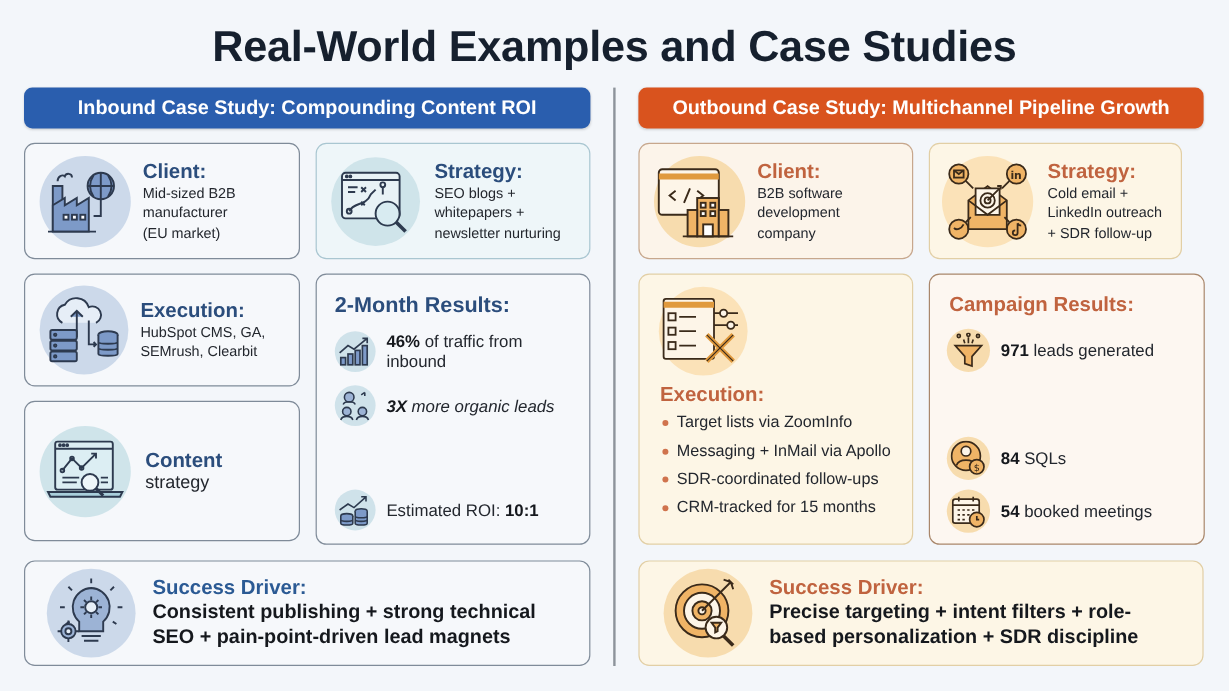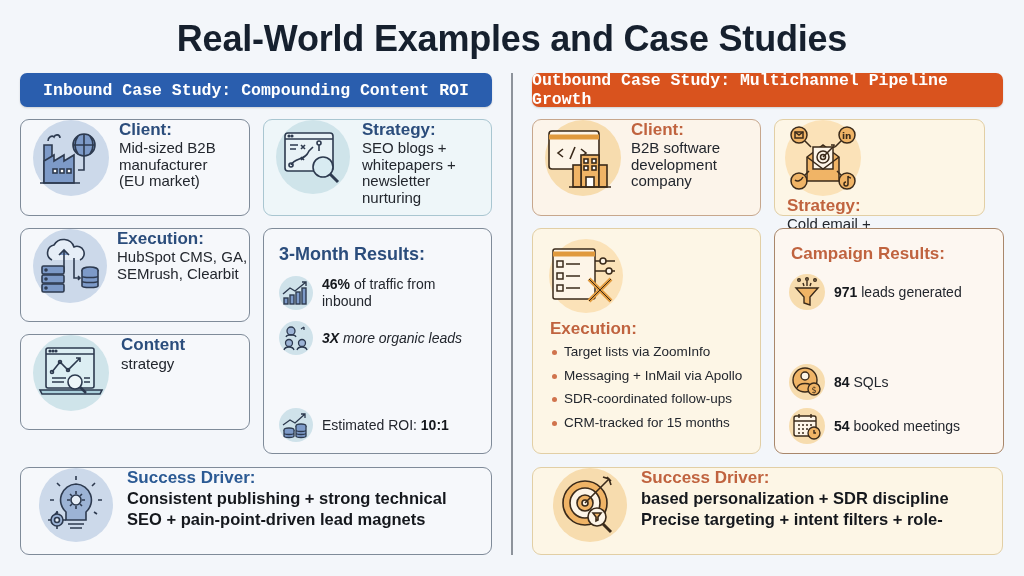--- a/index.html
+++ b/index.html
@@ -17,49 +17,48 @@
   }
   .divider {
     position: absolute; left: 511px; top: 73px; width: 2px; height: 482px;
     background: #8d939b;
   }
   .banner {
     position: absolute; top: 73px; height: 34px; border-radius: 7px;
     color: #fff; font-weight: bold; font-size: 16.5px;
     display: flex; align-items: center; justify-content: center;
     box-shadow: 0 1px 2px rgba(0,0,0,0.15);
-    font-family: Liberation Mono, monospace;
   }
   .banner.blue { left: 20px; width: 472px; background: #2a5eae; }
   .banner.orange { left: 532px; width: 471px; background: #d9531e; }
 
   .card {
     position: absolute; border-radius: 9px; border: 1.5px solid;
-    display: flex; align-items: flex-start;
+    display: flex; align-items: center;
   }
   .card.in { background: #f6f8fb; border-color: #7f8b99; }
   .card.in.teal { background: #eef6f9; border-color: #a9c6d1; }
   .card.out { background: #fcf4ea; border-color: #c7a78d; }
   .card.out.cream { background: #fdf6e6; border-color: #e2cfa5; }
   .card.out.white { background: #fdf7f1; border-color: #a9876b; }
 
   .ico {
     flex: 0 0 auto; border-radius: 50%;
     display: flex; align-items: center; justify-content: center;
   }
   .ico svg { display: block; }
   .in .ico { background: #ccd9ea; }
   .in.teal .ico, .ico.teal { background: #cfe4ea; }
   .out .ico { background: #f7dcae; }
 
   .txt { display: flex; flex-direction: column; }
   .hd { font-weight: bold; font-size: 17px; line-height: 20px; }
   .in .hd { color: #2b4d7c; }
   .out .hd { color: #c0633f; }
-  .bd { font-size: 15px; line-height: 16.5px; color: #23272e; }
+  .bd { font-size: 12px; line-height: 16.5px; color: #23272e; }
 
   .res-title { font-weight: bold; font-size: 17px; }
   .res-row { display: flex; align-items: center; position: absolute; }
   .res-row .sm-ico {
     width: 34px; height: 34px; border-radius: 50%;
     display: flex; align-items: center; justify-content: center; flex: 0 0 auto;
   }
   .in .sm-ico { background: #cfe2ea; }
   .out .sm-ico { background: #f7dcae; }
   .res-row .rt { font-size: 14px; line-height: 17px; color: #23272e; margin-left: 9px; }
@@ -144,21 +143,21 @@
       <path d="M44 34v16c0 2 16 2 16 0V34M44 40c0 2 16 2 16 0M44 45c0 2 16 2 16 0" fill="#7d9ac8"></path>
     </svg>
   </div>
   <div class="txt" style="margin-left:10px;">
     <div class="hd">Execution:</div>
     <div class="bd">HubSpot CMS, GA,</div>
     <div class="bd">SEMrush, Clearbit</div>
   </div>
 </div>
 
-<div class="card in" style="left:20px;top:334px;width:230px;height:96px;">
+<div class="card in" style="left:20px;top:334px;width:230px;height:117px;">
   <div class="ico teal" style="width:76px;height:76px;margin-left:12px;">
     <svg width="70" height="62" viewBox="0 0 70 62" fill="none" stroke="#2d3a4f" stroke-width="1.6">
       <rect x="10" y="6" width="48" height="40" rx="2" fill="#dceef3"></rect>
       <path d="M10 12h48"></path>
         <circle cx="14" cy="9" r=".8" fill="#2d3a4f"></circle>
         <circle cx="17" cy="9" r=".8" fill="#2d3a4f"></circle>
         <circle cx="20" cy="9" r=".8" fill="#2d3a4f"></circle>
       <path d="M16 30l8-10 8 8 12-12M40 16h4v4"></path>
       <circle cx="16" cy="30" r="1.5"></circle>
         <circle cx="24" cy="20" r="1.5"></circle>
@@ -169,21 +168,21 @@
         <path d="M44 45l6 6" stroke-width="2.5"></path>
     </svg>
   </div>
   <div class="txt" style="margin-left:12px;">
     <div class="hd">Content</div>
     <div class="bd" style="font-size:15px;line-height:18px;">strategy</div>
   </div>
 </div>
 
 <div class="card in" style="left:263px;top:228px;width:229px;height:226px;display:block;">
-  <div class="res-title" style="position:absolute;left:15px;top:15px;color:#2b4d7c;font-size:18px;">3-Month Results:</div>
+  <div class="res-title" style="position:absolute;left:15px;top:15px;color:#2b4d7c;font-size:18px;">2-Month Results:</div>
   <div class="res-row" style="left:15px;top:47px;">
     <div class="sm-ico">
       <svg width="30" height="26" viewBox="0 0 30 26" fill="none" stroke="#2d3a4f" stroke-width="1.4">
         <rect x="3" y="18" width="4" height="6" fill="#7d9ac8"></rect>
           <rect x="9" y="15" width="4" height="9" fill="#7d9ac8"></rect>
           <rect x="15" y="12" width="4" height="12" fill="#7d9ac8"></rect>
           <rect x="21" y="8" width="4" height="16" fill="#7d9ac8"></rect>
         <path d="M2 14l7-6 5 3 11-9M21 2h4v4"></path>
       </svg>
     </div>
@@ -257,21 +256,21 @@
     </svg>
   </div>
   <div class="txt" style="margin-left:10px;">
     <div class="hd">Client:</div>
     <div class="bd">B2B software</div>
     <div class="bd">development</div>
     <div class="bd">company</div>
   </div>
 </div>
 
-<div class="card out cream" style="left:774px;top:119px;width:211px;height:97px;flex-direction:column;">
+<div class="card out cream" style="left:774px;top:119px;width:211px;height:97px;">
   <div class="ico" style="width:76px;height:76px;margin-left:10px;background:#fbe2b8;">
     <svg width="72" height="66" viewBox="0 0 72 66" fill="none" stroke="#3a2a1a" stroke-width="1.5">
       <circle cx="12" cy="10" r="8" fill="#f0b466"></circle>
         <rect x="8" y="7" width="8" height="6" fill="none"></rect>
         <path d="M8 7l4 3 4-3"></path>
       <circle cx="60" cy="10" r="8" fill="#f0b466"></circle>
         <text x="55" y="14" font-size="9" font-family="DejaVu Sans, sans-serif" fill="#3a2a1a" stroke="none" font-weight="bold">in</text>
       <circle cx="12" cy="56" r="8" fill="#f0b466"></circle>
         <path d="M8 55c2 2 6 1 8-3"></path>
       <circle cx="60" cy="56" r="8" fill="#f0b466"></circle>
@@ -368,16 +367,16 @@
       <circle cx="28" cy="30" r="8" fill="#f0b466"></circle>
       <circle cx="28" cy="30" r="3" fill="#fdf5e8"></circle>
       <path d="M28 30L52 6M46 4l6 2 2 6M50 4l4 4"></path>
       <circle cx="40" cy="44" r="9" fill="#fdf5e8"></circle>
       <path d="M36 40h8l-3 4v3l-2 1v-4z" fill="#f0b466"></path>
       <path d="M46 51l8 8" stroke-width="3"></path>
     </svg>
   </div>
   <div class="txt" style="margin-left:14px;">
     <div class="hd">Success Driver:</div>
+    <div class="drv-body">Precise targeting + intent filters + role-</div>
     <div class="drv-body">based personalization + SDR discipline</div>
-    <div class="drv-body">Precise targeting + intent filters + role-</div>
   </div>
 </div>
 
 </body></html>

